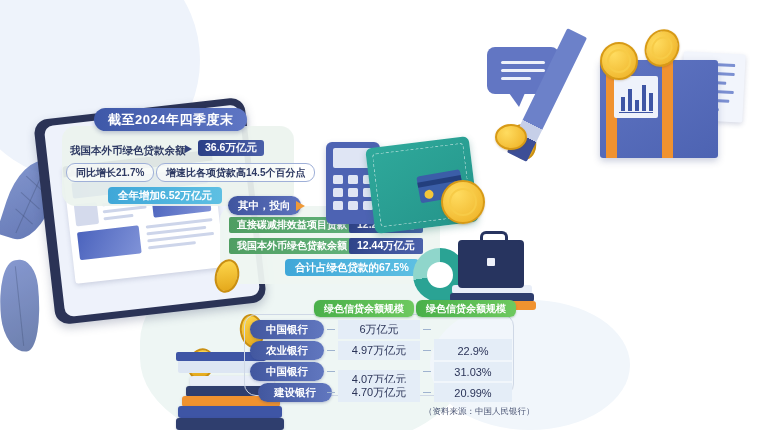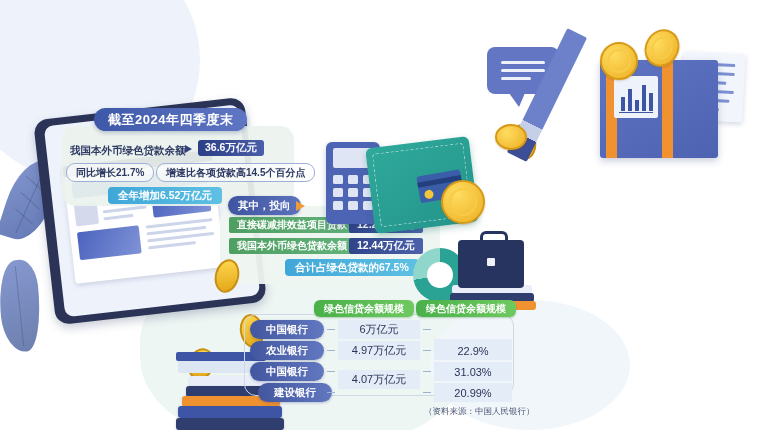--- a/index.html
+++ b/index.html
@@ -328,18 +328,19 @@
   <div class="cell c2" style="left:434px;top:341px;">22.9%</div>
 
   <div class="bank-pill" style="left:250px;top:362px;">中国银行</div>
   <div class="dash" style="left:327px;top:371px;"></div>
   <div class="cell c1" style="left:338px;top:370px;">4.07万亿元</div>
   <div class="dash" style="left:423px;top:371px;"></div>
   <div class="cell c2" style="left:434px;top:362px;">31.03%</div>
 
   <div class="bank-pill" style="left:258px;top:383px;">建设银行</div>
   <div class="dash" style="left:327px;top:392px;"></div>
+  <div class="cell c1" style="left:338px;top:383px;">4.70万亿元</div>
   <div class="dash" style="left:423px;top:392px;"></div>
   <div class="cell c2" style="left:434px;top:383px;">20.99%</div>
 
   <div class="source" style="left:424px;top:406px;">（资料来源：中国人民银行）</div>
 
 </div>
 
 </body></html>

